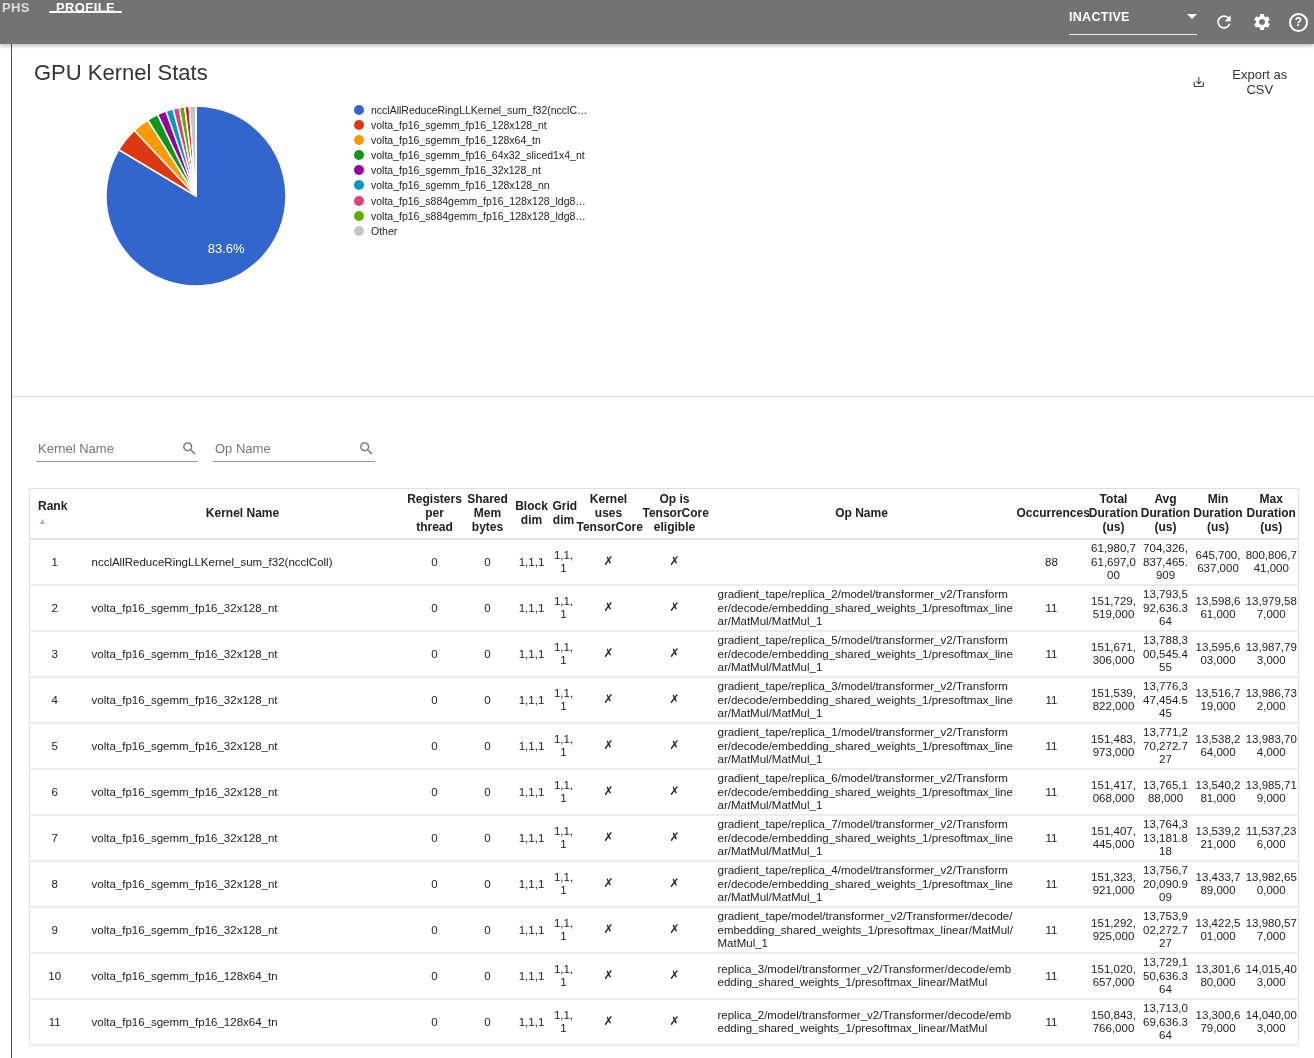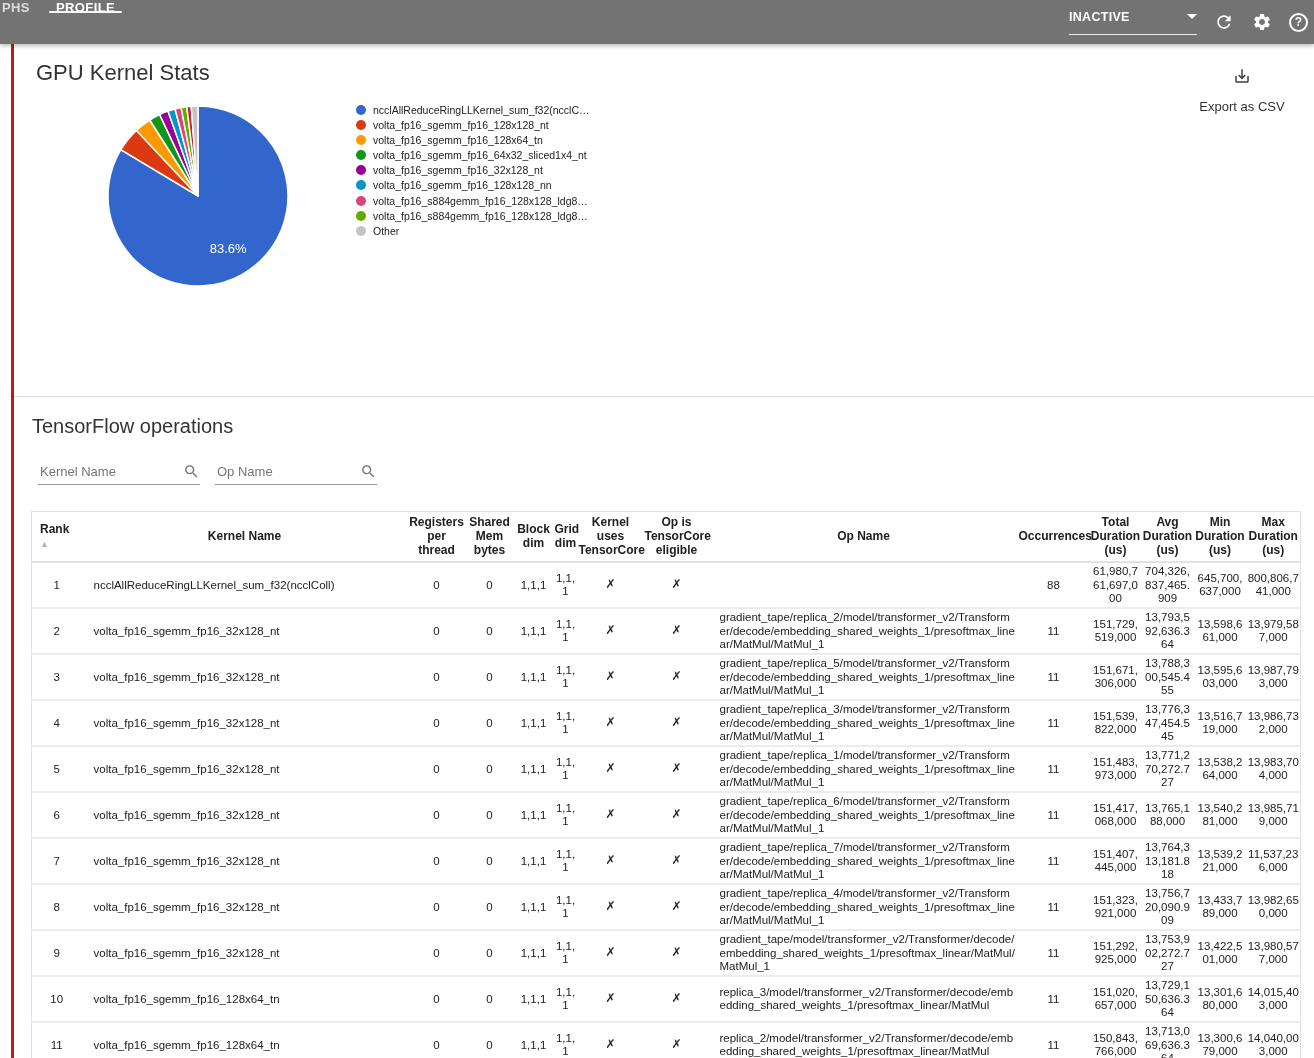--- a/index.html
+++ b/index.html
@@ -32,26 +32,26 @@
     color:#fff; font-size:12.5px; font-weight:700; letter-spacing:.3px; cursor:pointer;
   }
   .caret { width:0; height:0; border-left:5px solid transparent; border-right:5px solid transparent; border-top:5px solid #fff; }
   .bar-icon { width:22px; height:22px; display:flex; align-items:center; justify-content:center; cursor:pointer; }
   .bar-icon svg { width:20px; height:20px; fill:#fff; }
   .help-circle {
     width:19px; height:19px; border:2px solid #fff; border-radius:50%;
     color:#fff; font-size:12px; font-weight:700; display:flex; align-items:center; justify-content:center; cursor:pointer;
   }
   
-  .content { margin-left:11px; border-left:3px solid #b91c1c; height:1014px; background:#fff; }
+  .content { margin-left:11px; border-left:1px solid #b91c1c; height:1014px; background:#fff; }
   .section1 { position:relative; height:353px; border-bottom:1px solid #d9d9d9; padding:16px 16px 0 22px; }
   h1.page-title { margin:0; font-size:22px; font-weight:400; color:#333; }
   .export-btn {
     position:absolute; top:22px; right:16px; width:112px; background:none; border:none;
-    display:flex; flex-direction:column; align-items:center; gap:14px; cursor:pointer;
+    display:flex; flex-direction:row; align-items:center; gap:22px; cursor:pointer;
     font-family:inherit; font-size:13px; color:#333;
   }
   .export-btn svg { width:18px; height:18px; fill:#424242; }
   .chart-heading { margin:59px 0 0 -4px; font-size:13.5px; font-weight:700; color:#333; }
   .chart-row { display:flex; margin-top:14px; }
   .pie-svg { width:200px; height:190px; margin-left:62px; flex:none; }
   .legend { margin-left:58px; padding-top:4px; display:flex; flex-direction:column; gap:2.5px; max-width:232px; }
   .legend-item { display:flex; align-items:flex-start; gap:7px; font-size:10.5px; line-height:1.2; color:#222; }
   .legend-bullet { width:10px; height:10px; border-radius:50%; flex:none; margin-top:1px; }
   
@@ -177,21 +177,20 @@
           </div>
           <div class="legend-item">
             <span class="legend-bullet" style="background: rgb(196, 196, 196);"></span>
             <span>Other</span>
           </div>
         </div>
     </div>
   </section>
 
   <section class="section2">
-    <h2 class="section-title">TensorFlow operations</h2>
     <div class="filters">
       <div class="field">
         <input type="text" placeholder="Kernel Name" style="">
         <svg viewBox="0 0 24 24">
             <path d="M15.5 14h-.79l-.28-.27C15.41 12.59 16 11.11 16 9.5 16 5.91 13.09 3 9.5 3S3 5.91 3 9.5 5.91 16 9.5 16c1.61 0 3.09-.59 4.23-1.57l.27.28v.79l5 5L20.49 19l-5-5zm-6 0C7.01 14 5 11.99 5 9.5S7.01 5 9.5 5 14 7.01 14 9.5 11.99 14 9.5 14z"></path>
           </svg>
       </div>
       <div class="field">
         <input type="text" placeholder="Op Name" style="">
         <svg viewBox="0 0 24 24">

